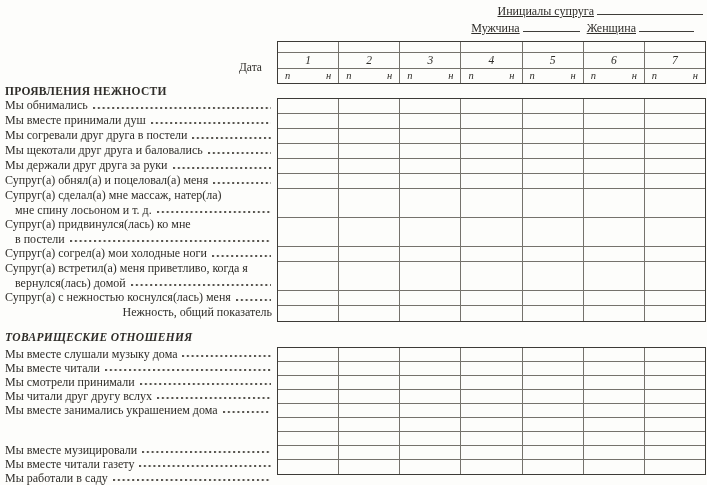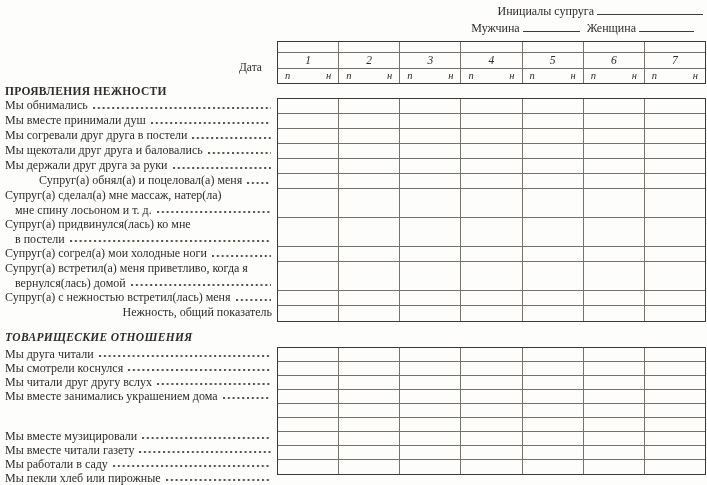--- a/index.html
+++ b/index.html
@@ -6,21 +6,21 @@
   .page {
     position:relative; width:707px; height:485px; margin:0 auto;
     background:#fdfdfb; overflow:hidden;
     font-family:"Liberation Serif","DejaVu Serif",serif;
     color:#2f2d29;
   }
   .abs { position:absolute; }
 
   
   .initials { top:3px; right:4px; width:320px; text-align:right; font-size:12px; }
-  .init-line { height:17px; line-height:17px; white-space:nowrap; }
+  .init-line { height:17px; line-height:17px; white-space:nowrap;text-decoration:underline; }
   .init-line.second { padding-right:9px; }
   .blank { display:inline-block; border-bottom:1px solid #3f3d39; height:11px; vertical-align:baseline; }
   .b-initials { width:106px; margin-left:3px; }
   .b-man { width:57px; margin-left:3px; margin-right:7px; }
   .b-woman { width:55px; margin-left:3px; }
 
   
   .date-label { left:239px; top:61px; font-size:11.5px; }
 
   
@@ -146,21 +146,21 @@
             <div class="dots"></div>
           </div>
         </div>
         <div class="lab-row" style="height: 15px;">
           <div class="lab-line" style="height: 15px; line-height: 15px;">
             <span class="lab-text">Мы держали друг друга за руки</span>
             <div class="dots"></div>
           </div>
         </div>
         <div class="lab-row" style="height: 15px;">
-          <div class="lab-line" style="height: 15px; line-height: 15px; margin-left: 34px;">
+          <div class="lab-line" style="height: 15px; line-height: 15px;">
             <span class="lab-text">Супруг(а) обнял(а) и поцеловал(а) меня</span>
             <div class="dots"></div>
           </div>
         </div>
         <div class="lab-row" style="height: 29px;">
           <div class="lab-line" style="height: 14.5px; line-height: 14.5px;">
             <span class="lab-text">Супруг(а) сделал(а) мне массаж, натер(ла)</span>
           </div>
           <div class="lab-line cont" style="height: 14.5px; line-height: 14.5px;">
             <span class="lab-text">мне спину лосьоном и т. д.</span>
@@ -186,21 +186,21 @@
           <div class="lab-line" style="height: 14.5px; line-height: 14.5px;">
             <span class="lab-text">Супруг(а) встретил(а) меня приветливо, когда я</span>
           </div>
           <div class="lab-line cont" style="height: 14.5px; line-height: 14.5px;">
             <span class="lab-text">вернулся(лась) домой</span>
             <div class="dots"></div>
           </div>
         </div>
         <div class="lab-row" style="height: 15px;">
           <div class="lab-line" style="height: 15px; line-height: 15px;">
-            <span class="lab-text">Супруг(а) с нежностью встретил(лась) меня</span>
+            <span class="lab-text">Супруг(а) с нежностью коснулся(лась) меня</span>
             <div class="dots"></div>
           </div>
         </div>
         <div class="lab-row" style="height: 15px;">
           <div class="lab-line right" style="height: 15px; line-height: 15px;">
             <span class="lab-text">Нежность, общий показатель</span>
           </div>
         </div>
       </div>
       <div class="abs grid-box" style="top: 98px; position: absolute;">
@@ -310,27 +310,33 @@
           <div class="g-cell"></div>
           <div class="g-cell"></div>
           <div class="g-cell"></div>
           <div class="g-cell"></div>
         </div>
       </div>
       <div class="abs sec-title italic" style="top: 330px;">ТОВАРИЩЕСКИЕ ОТНОШЕНИЯ</div>
       <div class="abs sec-labels" style="top: 347px;">
         <div class="lab-row" style="height: 14px;">
           <div class="lab-line" style="height: 14px; line-height: 14px;">
-            <span class="lab-text">Мы друга читали</span>
-            <div class="dots"></div>
-          </div>
-        </div>
-        <div class="lab-row" style="height: 14px;">
-          <div class="lab-line" style="height: 14px; line-height: 14px;">
-            <span class="lab-text">Мы смотрели коснулся</span>
+            <span class="lab-text">Мы вместе слушали музыку дома</span>
+            <div class="dots"></div>
+          </div>
+        </div>
+        <div class="lab-row" style="height: 14px;">
+          <div class="lab-line" style="height: 14px; line-height: 14px;">
+            <span class="lab-text">Мы вместе читали</span>
+            <div class="dots"></div>
+          </div>
+        </div>
+        <div class="lab-row" style="height: 14px;">
+          <div class="lab-line" style="height: 14px; line-height: 14px;">
+            <span class="lab-text">Мы смотрели принимали</span>
             <div class="dots"></div>
           </div>
         </div>
         <div class="lab-row" style="height: 14px;">
           <div class="lab-line" style="height: 14px; line-height: 14px;">
             <span class="lab-text">Мы читали друг другу вслух</span>
             <div class="dots"></div>
           </div>
         </div>
         <div class="lab-row" style="height: 14px;">

